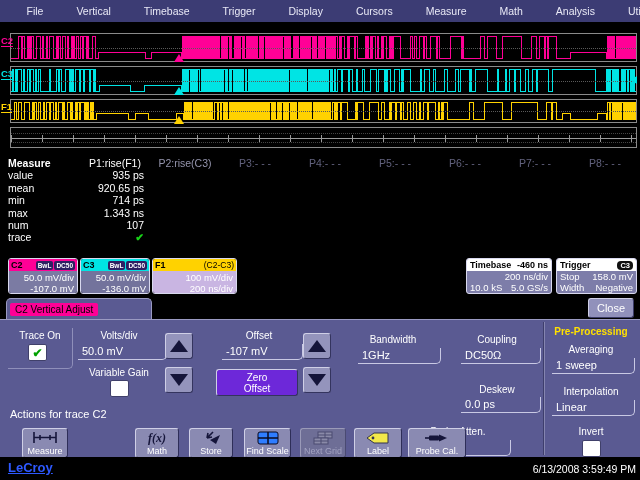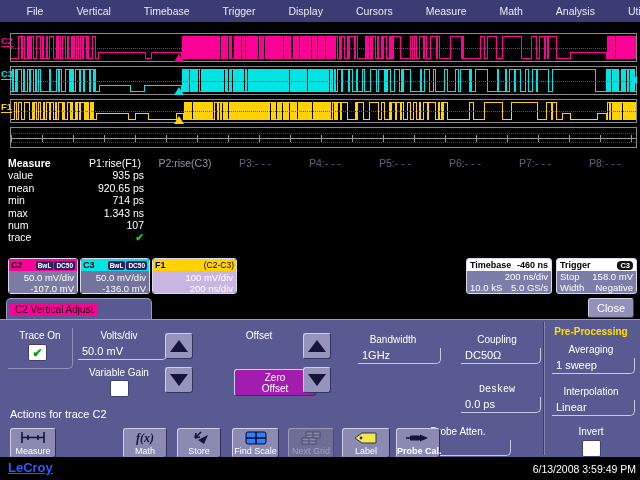--- a/index.html
+++ b/index.html
@@ -87,31 +87,31 @@
   .chk{background:#fff;border:1px solid #40406a;width:17px;height:15px;border-radius:2px;
        display:flex;align-items:center;justify-content:center;font-size:12px;color:#00a000;
        font-weight:bold;position:absolute;line-height:1;}
   .arrbtn{position:absolute;width:28px;height:26px;background:#9494bc;border:1px solid;
           border-color:#cfcfe6 #34345e #34345e #cfcfe6;border-radius:3px;
           display:flex;align-items:center;justify-content:center;padding:0;}
   .tri-up{width:0;height:0;border-left:9px solid transparent;border-right:9px solid transparent;
           border-bottom:12px solid #15153a;}
   .tri-dn{width:0;height:0;border-left:9px solid transparent;border-right:9px solid transparent;
           border-top:12px solid #15153a;}
-  .zerobtn{position:absolute;left:234px;top:49px;width:82px;height:27px;background:#a21caf;
+  .zerobtn{position:absolute;left:216px;top:49px;width:82px;height:27px;background:#6d28d9;
            border:1px solid;border-color:#cfcfe6 #34345e #34345e #cfcfe6;border-radius:3px;
            color:#fff;font-size:10px;line-height:1.1;}
   .groupline{position:absolute;border-right:1px solid #8f8fba;border-bottom:1px solid #8f8fba;border-radius:0 0 5px 0;}
   .vdivider{position:absolute;left:543px;top:2px;bottom:2px;width:0;
             border-left:1px solid #3e3e6c;border-right:1px solid #8585b0;}
   .preproc{color:#ffe000;font-weight:bold;}
   .actions-label{position:absolute;left:10px;top:88px;font-size:11px;}
   .abtn{position:absolute;top:108px;height:30px;background:#8a8ab2;border:1px solid;
         border-color:#cfcfe6 #2e2e58 #2e2e58 #cfcfe6;border-radius:3px;color:#fff;
-        font-size:9px;text-align:center;padding:1px 0 0 0;box-sizing:border-box;}
+        font-size:9px;text-align:center;padding:1px 0 0 0;box-sizing:border-box;margin-left:12px;}
   .abtn .aicon{display:block;height:15px;line-height:15px;}
   .abtn .albl{display:block;line-height:11px;white-space:nowrap;}
   .abtn.disabled{background:#6e6e96;color:#a3a3c2;border-color:#9a9ab8 #4a4a72 #4a4a72 #9a9ab8;}
   .fxtext{font-size:12px;font-weight:bold;font-family:"Liberation Serif",serif;color:#15153a;font-style:italic;}
 
   
   .statusbar{position:absolute;top:457px;left:0;width:640px;height:23px;background:#000;}
   .brand{position:absolute;left:8px;top:3px;color:#2e59ff;font-size:13px;font-weight:bold;
          text-decoration:underline;}
   .clock{position:absolute;right:4px;top:6px;color:#fff;font-size:10.5px;}
@@ -300,37 +300,38 @@
     <span class="flabel" style="left:76px;top:47px;width:86px;">Variable Gain</span>
     <span class="chk" style="left:110px;top:60px;"></span>
     <button class="arrbtn" style="left:165px;top:13px;">
         <span class="tri-up"></span>
       </button>
     <button class="arrbtn" style="left:165px;top:47px;">
         <span class="tri-dn"></span>
       </button>
 
     <span class="flabel" style="left:218px;top:10px;width:82px;">Offset</span>
+    <div class="field" style="left:222px;top:24px;width:76px;">-107 mV</div>
     <button class="zerobtn">
       <span>Zero</span><br>
       <span>Offset</span>
     </button>
     <button class="arrbtn" style="left:303px;top:13px;">
         <span class="tri-up"></span>
       </button>
     <button class="arrbtn" style="left:303px;top:47px;">
         <span class="tri-dn"></span>
       </button>
 
     <span class="flabel" style="left:348px;top:14px;width:90px;">Bandwidth</span>
     <div class="field" style="left:358px;top:28px;width:78px;">1GHz</div>
 
     <span class="flabel" style="left:452px;top:14px;width:90px;">Coupling</span>
     <div class="field" style="left:461px;top:28px;width:75px;">DC50Ω</div>
-    <span class="flabel" style="left:452px;top:64px;width:90px;font-family:Liberation Mono, monospace;">Deskew</span>
+    <span class="flabel" style="left:452px;top:64px;width:90px;">Deskew</span>
     <div class="field" style="left:461px;top:77px;width:75px;">0.0 ps</div>
 
     <div class="vdivider"></div>
     <span class="flabel preproc" style="left:546px;top:6px;width:90px;">Pre-Processing</span>
     <span class="flabel" style="left:548px;top:24px;width:86px;">Averaging</span>
     <div class="field" style="left:552px;top:38px;width:78px;">1 sweep</div>
     <span class="flabel" style="left:548px;top:66px;width:86px;">Interpolation</span>
     <div class="field" style="left:552px;top:80px;width:78px;">Linear</div>
     <span class="flabel" style="left:553px;top:106px;width:76px;">Invert</span>
     <span class="chk" style="left:582px;top:120px;"></span>
@@ -373,21 +374,21 @@
     </button>
     <button class="abtn disabled" style="left:288px;width:46px;">
       <span class="aicon"><svg width="26" height="14" viewBox="0 0 26 14">
             <rect x="8" y="1" width="14" height="6" fill="#8a8aa8" stroke="#4a4a70"></rect>
             <path d="M15 1v6M8 4h14" stroke="#4a4a70"></path>
             <rect x="4" y="7" width="14" height="6" fill="#8a8aa8" stroke="#4a4a70"></rect>
             <path d="M11 7v6M4 10h14" stroke="#4a4a70"></path>
           </svg></span>
       <span class="albl">Next Grid</span>
     </button>
-    <button class="abtn" style="left:396px;width:44px;font-weight:bold;">
+    <button class="abtn" style="left:396px;width:58px;">
       <span class="aicon"><svg width="26" height="14" viewBox="0 0 26 14">
             <rect x="5" y="4.5" width="10" height="5" rx="1" fill="#15153a"></rect>
             <path d="M15 3.5l8 3.5-8 3.5z" fill="#15153a"></path>
             <path d="M1 7h4" stroke="#15153a" stroke-width="1.6"></path>
           </svg></span>
       <span class="albl">Probe Cal.</span>
     </button>
   </div>
 
   <div class="statusbar">

